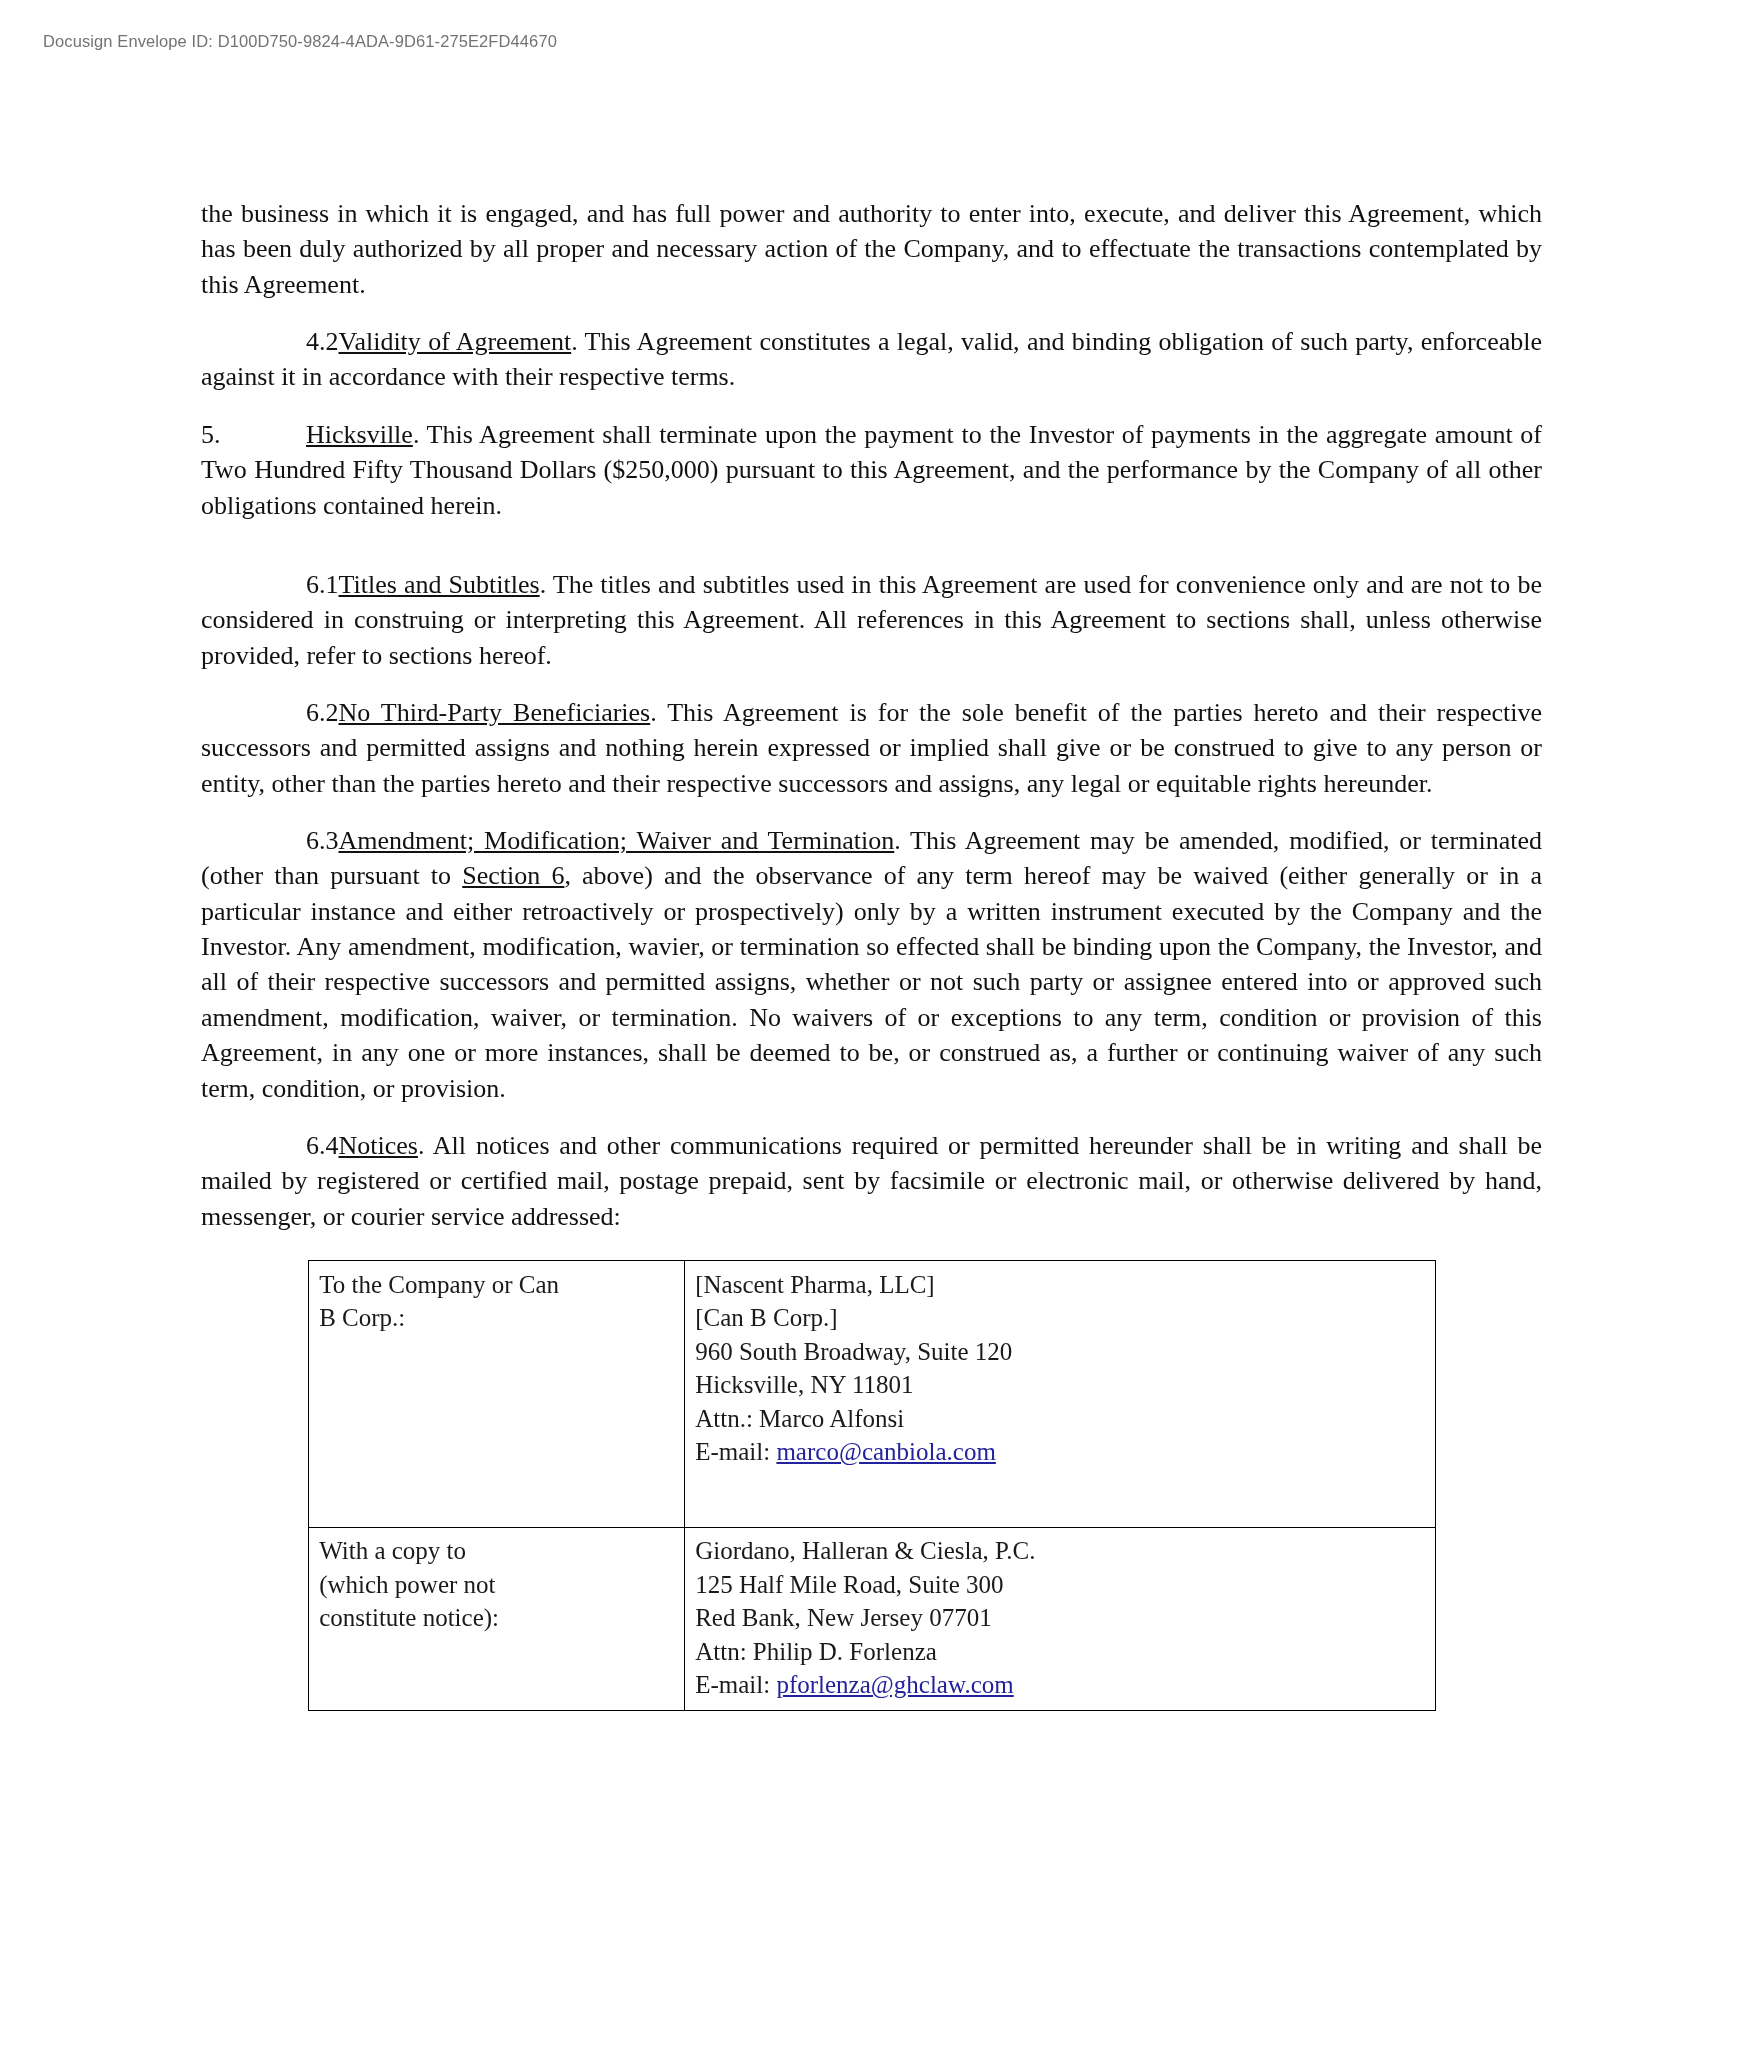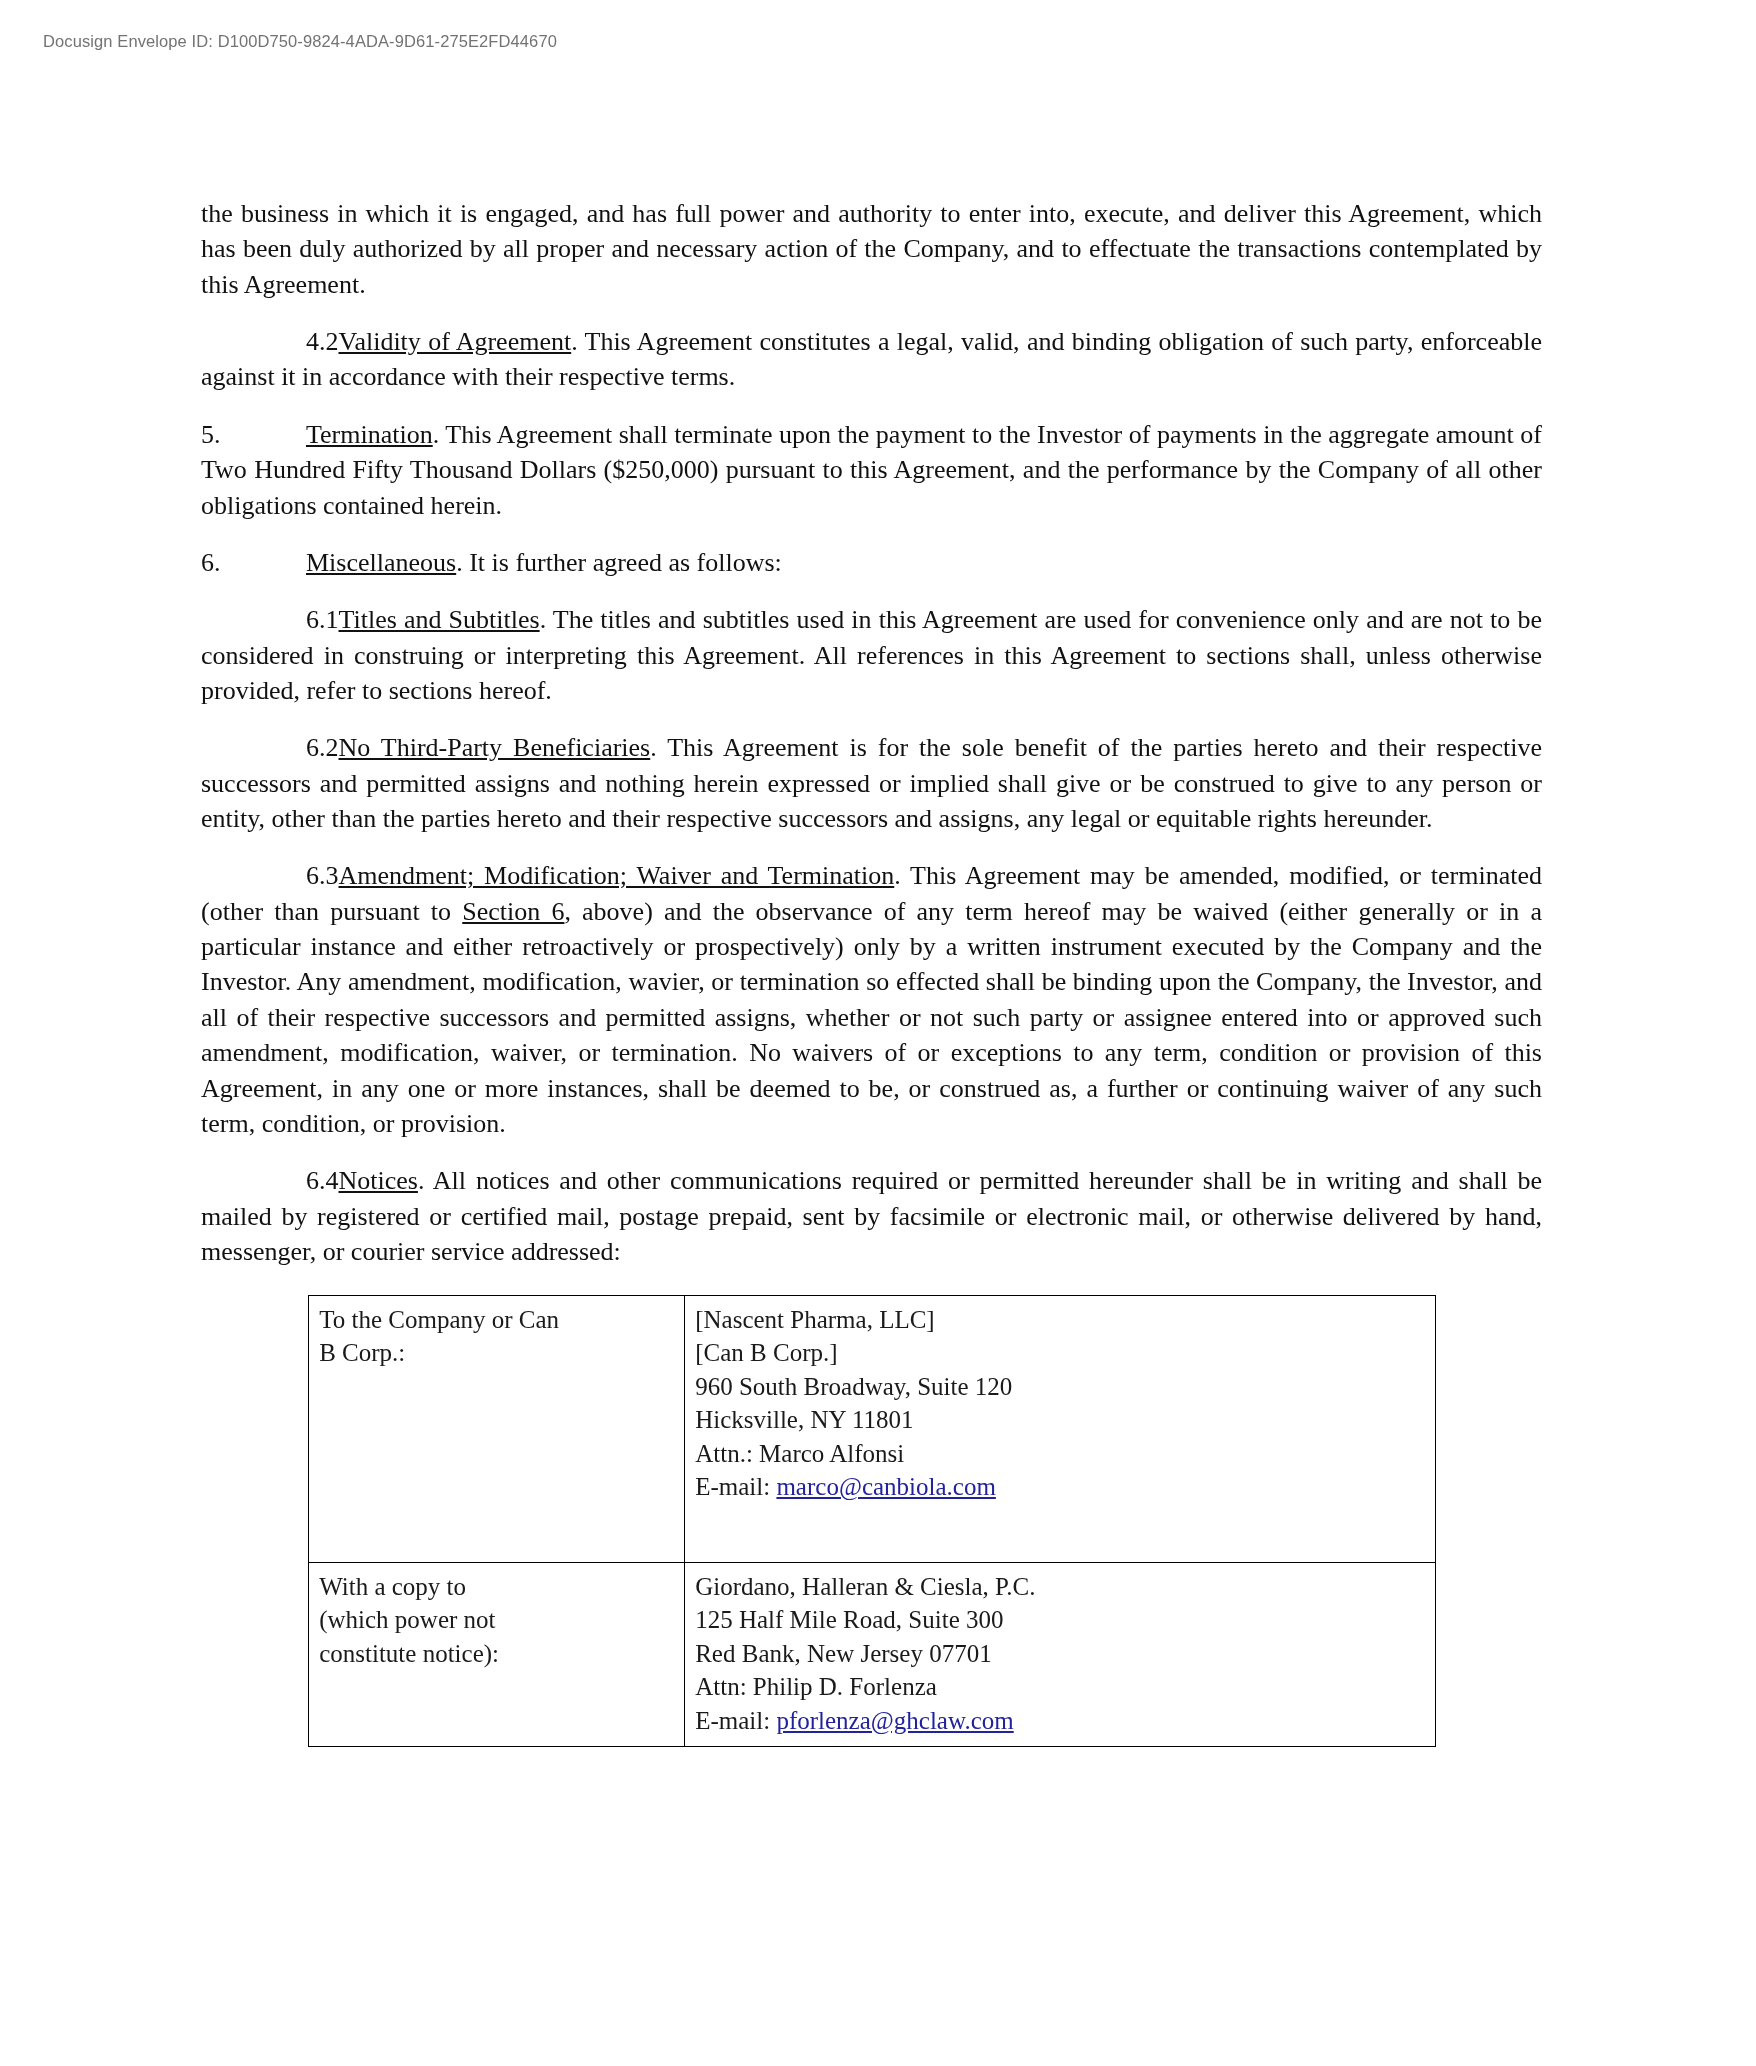--- a/index.html
+++ b/index.html
@@ -100,25 +100,24 @@
   <div class="content">
 
     <p>the business in which it is engaged, and has full power and authority to enter into, execute, and deliver this Agreement, which has been duly authorized by all proper and necessary action of the Company, and to effectuate the transactions contemplated by this Agreement.</p>
 
     <div class="gap"></div>
 
     <p class="indent"><span>4.2</span><span class="num-hang-sub">&nbsp;&nbsp;&nbsp;&nbsp;&nbsp;</span><span class="u">Validity of Agreement</span><span>.  This Agreement constitutes a legal, valid, and binding obligation of such party, enforceable against it in accordance with their respective terms.</span></p>
 
     <div class="gap"></div>
 
-    <p><span class="num-hang">5.</span><span class="u">Termination</span><span>.  This Agreement shall terminate upon the payment to the Investor of payments in the aggregate amount of Two Hundred Fifty Thousand Dollars ($250,000) pursuant to this Agreement, and the performance by the Company of all other obligations contained herein.</span></p>
+    <p><span class="num-hang">5.</span><span class="u">Hicksville</span><span>.  This Agreement shall terminate upon the payment to the Investor of payments in the aggregate amount of Two Hundred Fifty Thousand Dollars ($250,000) pursuant to this Agreement, and the performance by the Company of all other obligations contained herein.</span></p>
 
     <div class="gap"></div>
 
-    <p><span class="num-hang">6.</span><span class="u">Miscellaneous</span><span>.  It is further agreed as follows:</span></p>
 
     <div class="gap"></div>
 
     <p class="indent"><span>6.1</span><span class="num-hang-sub">&nbsp;&nbsp;&nbsp;&nbsp;&nbsp;</span><span class="u">Titles and Subtitles</span><span>.  The titles and subtitles used in this Agreement are used for convenience only and are not to be considered in construing or interpreting this Agreement.  All references in this Agreement to sections shall, unless otherwise provided, refer to sections hereof.</span></p>
 
     <div class="gap"></div>
 
     <p class="indent"><span>6.2</span><span class="num-hang-sub">&nbsp;&nbsp;&nbsp;&nbsp;&nbsp;</span><span class="u">No Third-Party Beneficiaries</span><span>.  This Agreement is for the sole benefit of the parties hereto and their respective successors and permitted assigns and nothing herein expressed or implied shall give or be construed to give to any person or entity, other than the parties hereto and their respective successors and assigns, any legal or equitable rights hereunder.</span></p>
 
     <div class="gap"></div>

